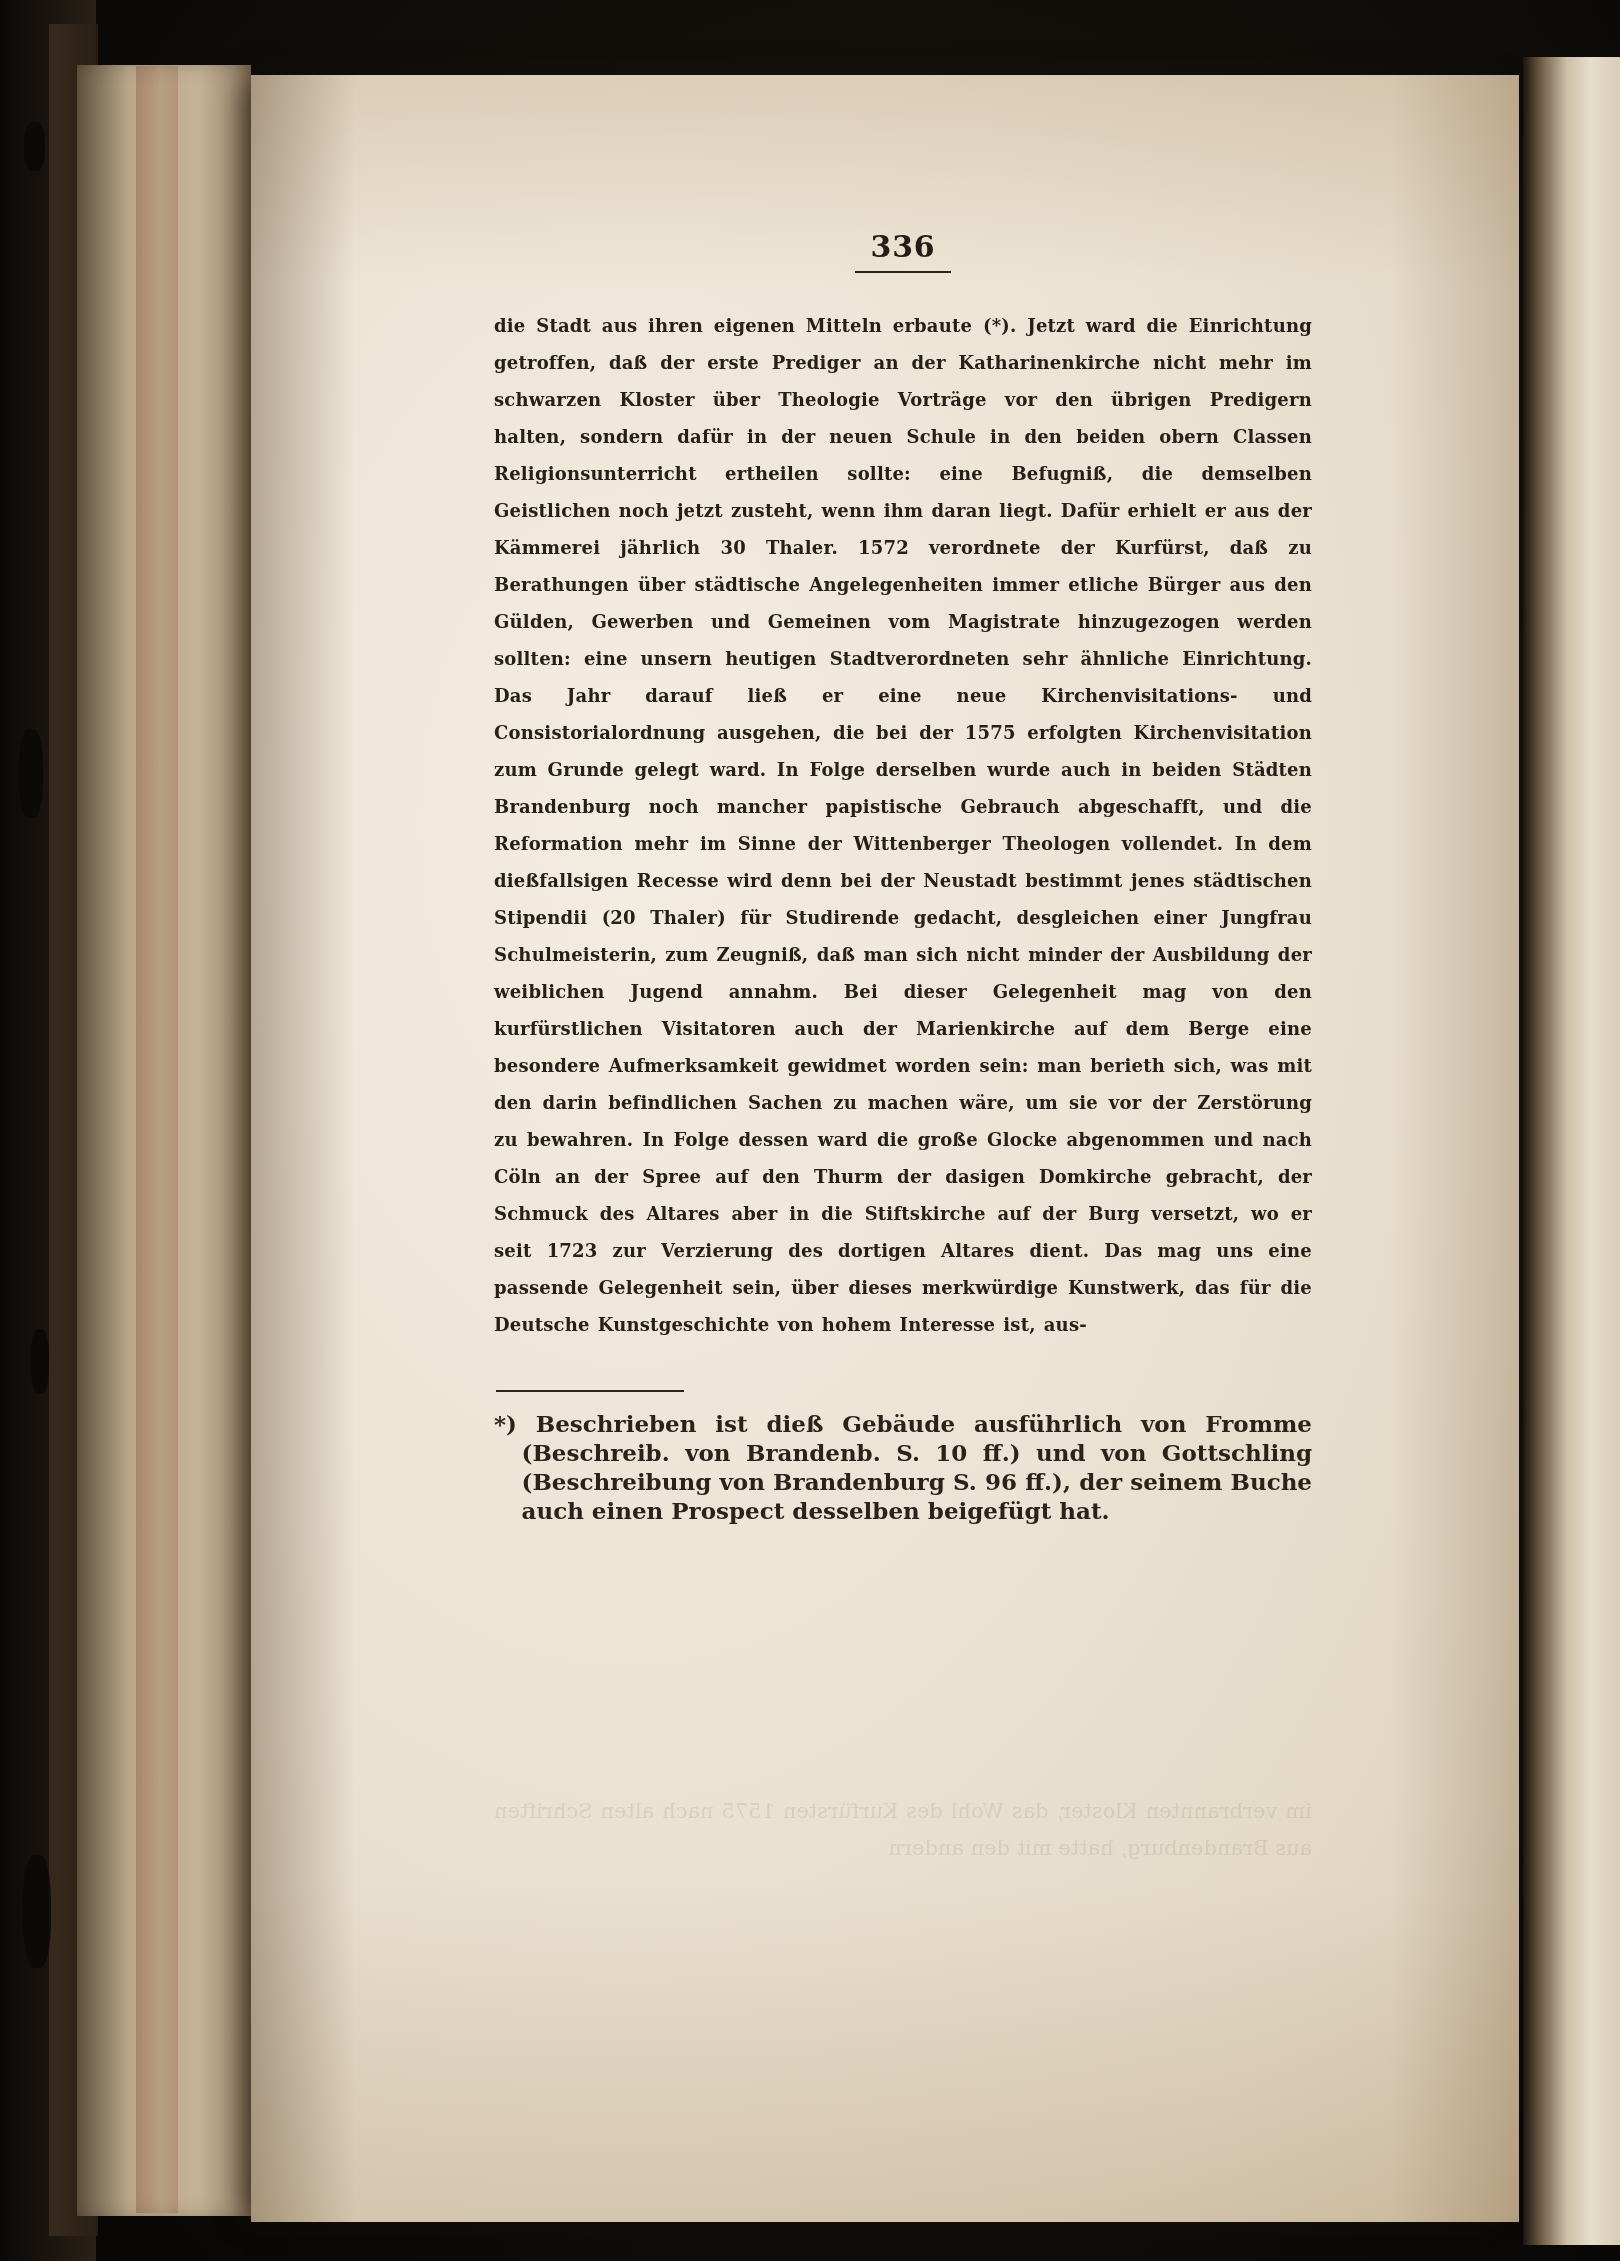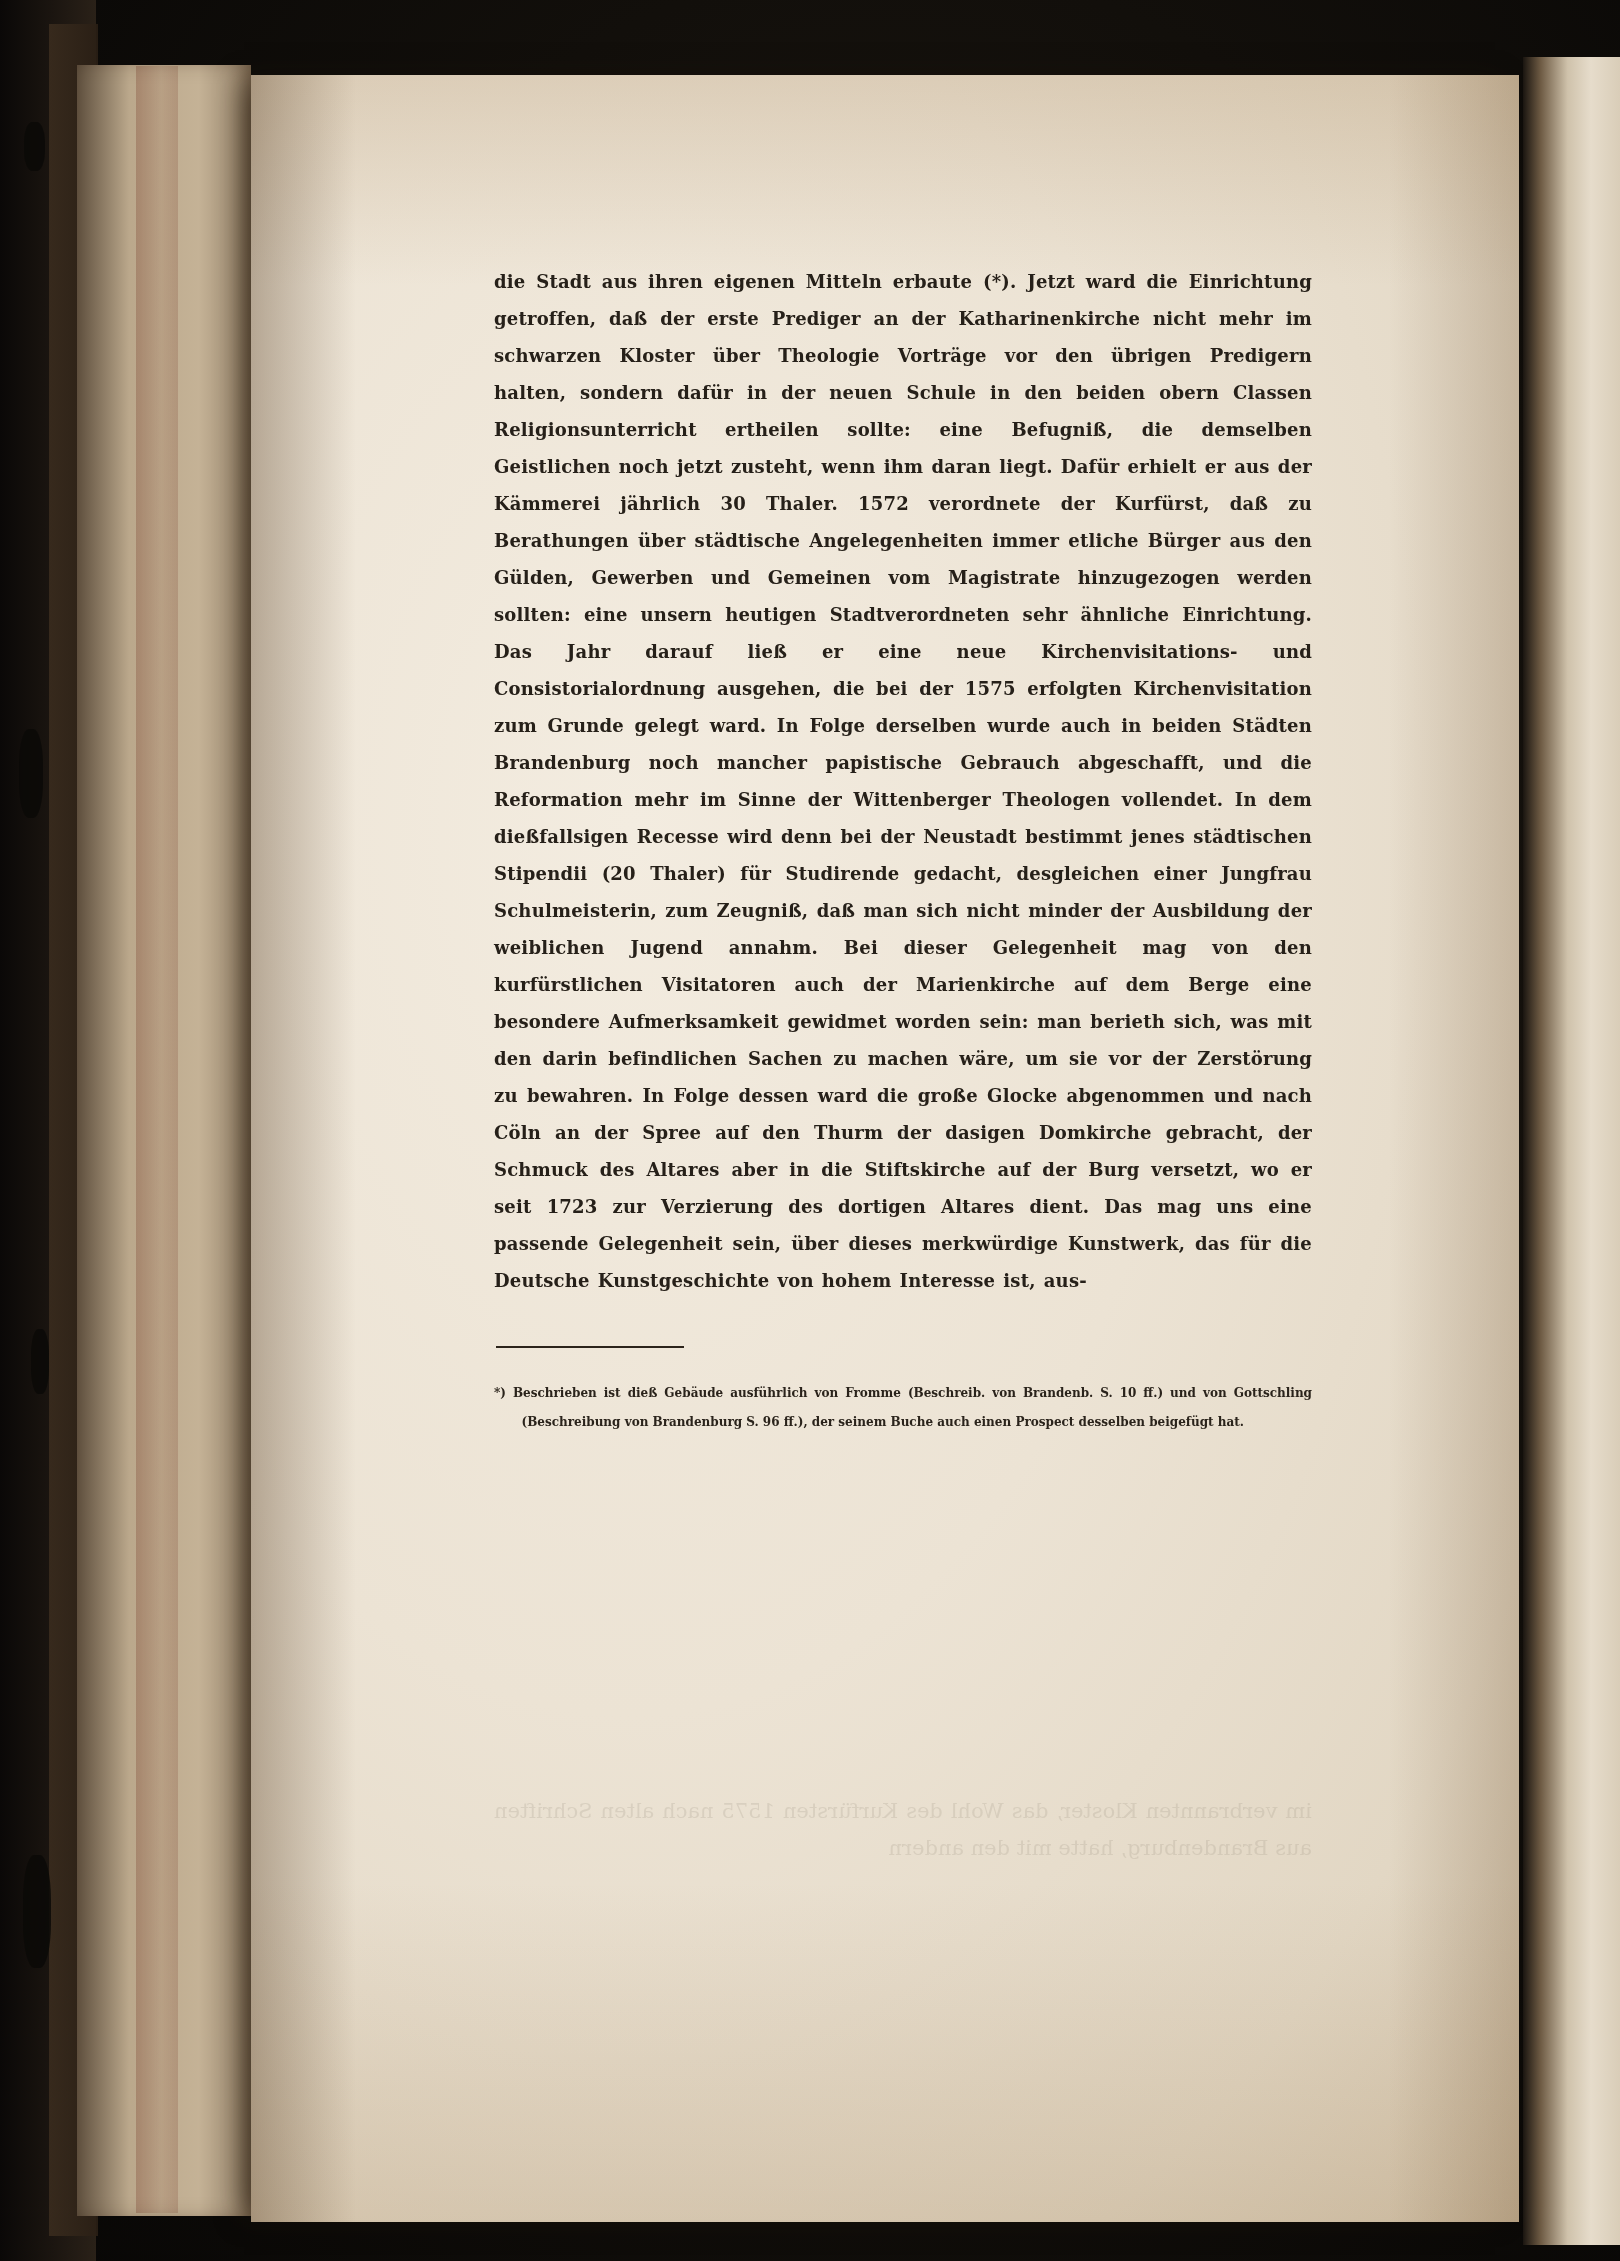--- a/index.html
+++ b/index.html
@@ -147,23 +147,23 @@
 
   .footnote-rule {
     margin-top: 47px;
     margin-left: 1.6px;
     width: 188px;
     height: 2.4px;
     background: #2c241b;
   }
 
   .footnote {
-    margin-top: 31px;
-    font-family: "DejaVu Serif", serif;
-    font-size: 12px;
+    margin-top: 17px;
+    font-family: "DejaVu Serif", serif;
+    font-size: 23px;
     line-height: 29px;
     color: #2a231b;
     text-align: justify;
     font-weight: 600;
     padding-left: 27.5px;
     text-indent: -27.5px;
   }
 
   
   .showthrough {
@@ -209,20 +209,24 @@
   <div class="page">
     <div class="page-stain-top"></div>
     <div class="page-stain-bottom"></div>
     <div class="page-gutter-shade"></div>
     <div class="page-right-shade"></div>
 
     <div class="showthrough">im verbrannten Kloster, das Wohl des Kurfürsten 1575 nach alten Schriften aus Brandenburg, hatte mit den andern</div>
 
     <div class="content">
 
+      <div class="folio-wrap">
+        <div class="folio">336</div>
+        <div class="folio-rule"></div>
+      </div>
 
       <div class="body-text">die Stadt aus ihren eigenen Mitteln erbaute (*). Jetzt ward die Einrichtung getroffen, daß der erste Prediger an der Katharinenkirche nicht mehr im schwarzen Kloster über Theologie Vorträge vor den übrigen Predigern halten, sondern dafür in der neuen Schule in den beiden obern Classen Religionsunterricht ertheilen sollte: eine Befugniß, die demselben Geistlichen noch jetzt zusteht, wenn ihm daran liegt. Dafür erhielt er aus der Kämmerei jährlich 30 Thaler. 1572 verordnete der Kurfürst, daß zu Berathungen über städtische Angelegenheiten immer etliche Bürger aus den Gülden, Gewerben und Gemeinen vom Magistrate hinzugezogen werden sollten: eine unsern heutigen Stadtverordneten sehr ähnliche Einrichtung. Das Jahr darauf ließ er eine neue Kirchenvisitations- und Consistorialordnung ausgehen, die bei der 1575 erfolgten Kirchenvisitation zum Grunde gelegt ward. In Folge derselben wurde auch in beiden Städten Brandenburg noch mancher papistische Gebrauch abgeschafft, und die Reformation mehr im Sinne der Wittenberger Theologen vollendet. In dem dießfallsigen Recesse wird denn bei der Neustadt bestimmt jenes städtischen Stipendii (20 Thaler) für Studirende gedacht, desgleichen einer Jungfrau Schulmeisterin, zum Zeugniß, daß man sich nicht minder der Ausbildung der weiblichen Jugend annahm. Bei dieser Gelegenheit mag von den kurfürstlichen Visitatoren auch der Marienkirche auf dem Berge eine besondere Aufmerksamkeit gewidmet worden sein: man berieth sich, was mit den darin befindlichen Sachen zu machen wäre, um sie vor der Zerstörung zu bewahren. In Folge dessen ward die große Glocke abgenommen und nach Cöln an der Spree auf den Thurm der dasigen Domkirche gebracht, der Schmuck des Altares aber in die Stiftskirche auf der Burg versetzt, wo er seit 1723 zur Verzierung des dortigen Altares dient. Das mag uns eine passende Gelegenheit sein, über dieses merkwürdige Kunstwerk, das für die Deutsche Kunstgeschichte von hohem Interesse ist, aus-</div>
 
       <div class="footnote-rule"></div>
 
       <div class="footnote">*) Beschrieben ist dieß Gebäude ausführlich von Fromme (Beschreib. von Brandenb. S. 10 ff.) und von Gottschling (Beschreibung von Brandenburg S. 96 ff.), der seinem Buche auch einen Prospect desselben beigefügt hat.</div>
 
     </div>
   </div>
 

